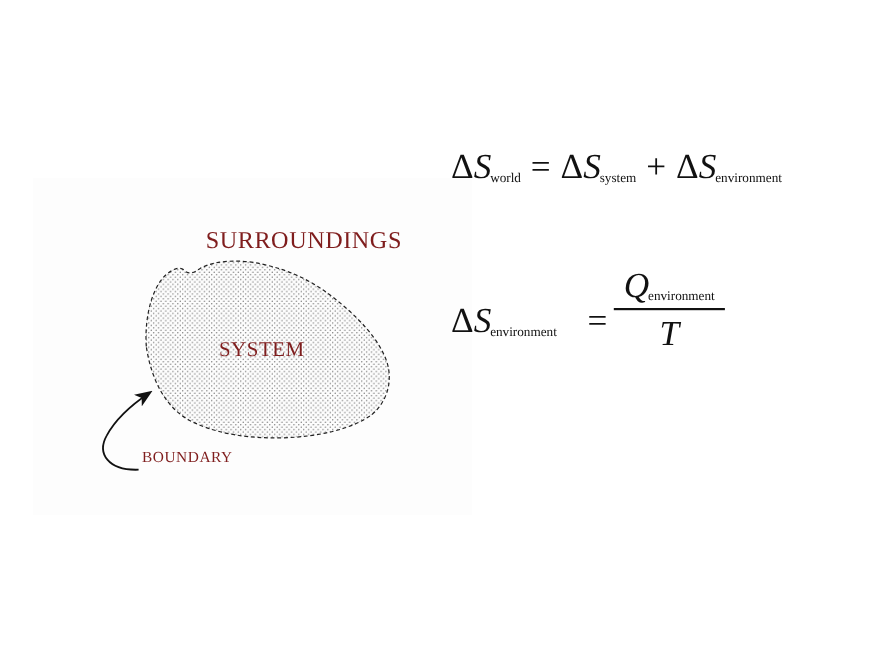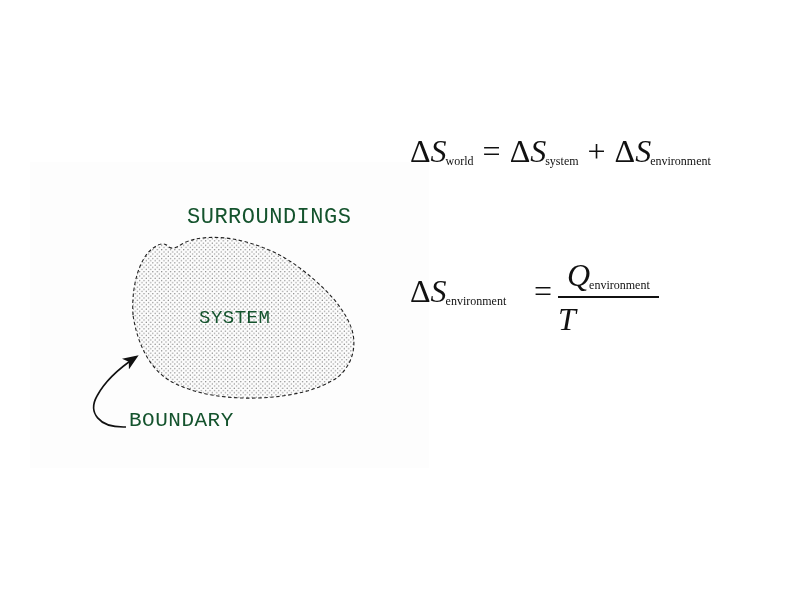--- a/index.html
+++ b/index.html
@@ -6,37 +6,37 @@
   .canvas {
     position:relative; width:800px; height:600px; background:#ffffff;
     font-family:"Liberation Serif", serif; color:#111111; overflow:hidden;
   }
   .panel {
     position:absolute; left:30px; top:162px; width:399px; height:306px;
     background:#fdfdfd;
   }
   .diagram-svg { position:absolute; left:0; top:0; width:800px; height:600px; }
 
-  .label { position:absolute; line-height:1; white-space:nowrap; color:#14532d;font-family:Liberation Mono, monospace; }
+  .label { position:absolute; line-height:1; white-space:nowrap; color:#7f1d1d; }
   .label-surroundings { left:187px; top:207px; font-size:22px; letter-spacing:0.5px; }
   .label-system      { left:199px; top:309px; font-size:19px; letter-spacing:0.5px; }
-  .label-boundary    { left:129px; top:410px; font-size:21px; letter-spacing:0.5px; }
+  .label-boundary    { left:129px; top:410px; font-size:14px; letter-spacing:0.5px; }
 
   .eq { position:absolute; font-size:32px; line-height:33px; white-space:nowrap; color:#111111; }
   .eq .base { font-style:italic; }
   .eq .delta { font-style:normal; }
   .eq .sub { font-size:12px; vertical-align:-3px; line-height:1; margin-left:-1px; }
   .eq .op { margin:0 9px; font-style:normal; }
 
   .eq1 { left:410px; top:135px; display:flex; align-items:baseline; }
 
   .eq2 { left:410px; top:243px; width:300px; height:84px; }
   .eq2-lhs { position:absolute; left:0; top:32px; }
   .eq2-equals { position:absolute; left:124px; top:32px; }
-  .frac { position:absolute; left:148px; top:16px; display:inline-block; }
+  .frac { position:absolute; left:148px; top:0; display:inline-block; text-align:center; }
   .frac .num { display:block; padding:0 9px 4px 9px; border-bottom:2px solid #111111; }
   .frac .den { display:block; padding-top:5px; }
 </style>
 </head>
 <body>
 
 <div class="canvas">
 
   <div class="panel"></div>
 

